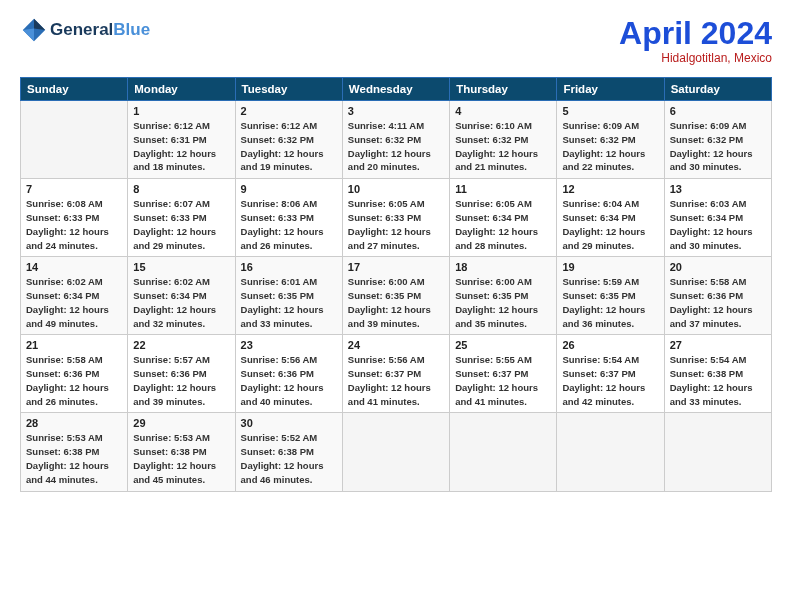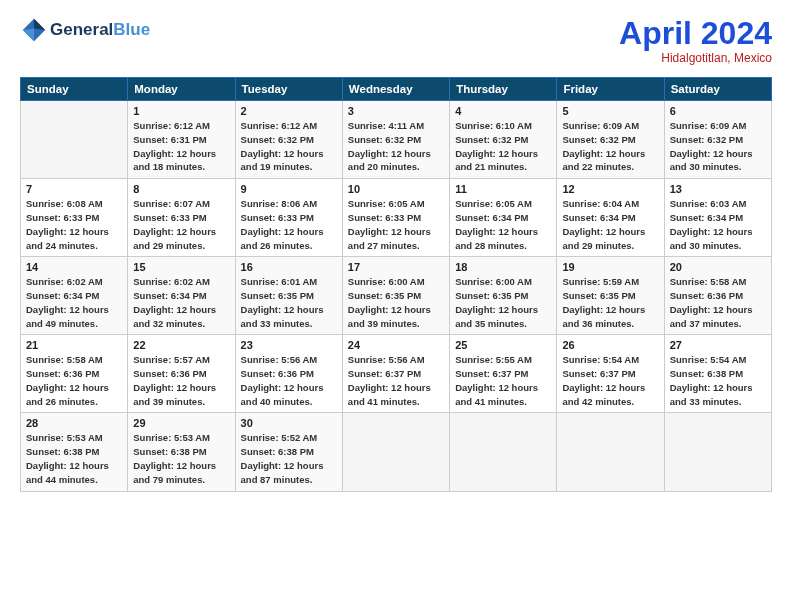--- a/index.html
+++ b/index.html
@@ -384,30 +384,30 @@
               <div>Daylight: 12 hours</div>
               <div>and 44 minutes.</div>
             </div>
           </td>
           <td>
             <span class="day-number">29</span>
             <div class="day-detail">
               <div>Sunrise: 5:53 AM</div>
               <div>Sunset: 6:38 PM</div>
               <div>Daylight: 12 hours</div>
-              <div>and 79 minutes.</div>
+              <div>and 45 minutes.</div>
             </div>
           </td>
           <td>
             <span class="day-number">30</span>
             <div class="day-detail">
               <div>Sunrise: 5:52 AM</div>
               <div>Sunset: 6:38 PM</div>
               <div>Daylight: 12 hours</div>
-              <div>and 87 minutes.</div>
+              <div>and 46 minutes.</div>
             </div>
           </td>
           <td class="empty-cell"></td>
           <td class="empty-cell"></td>
           <td class="empty-cell"></td>
           <td class="empty-cell"></td>
         </tr>
       </tbody>
   </table>
 </div>

